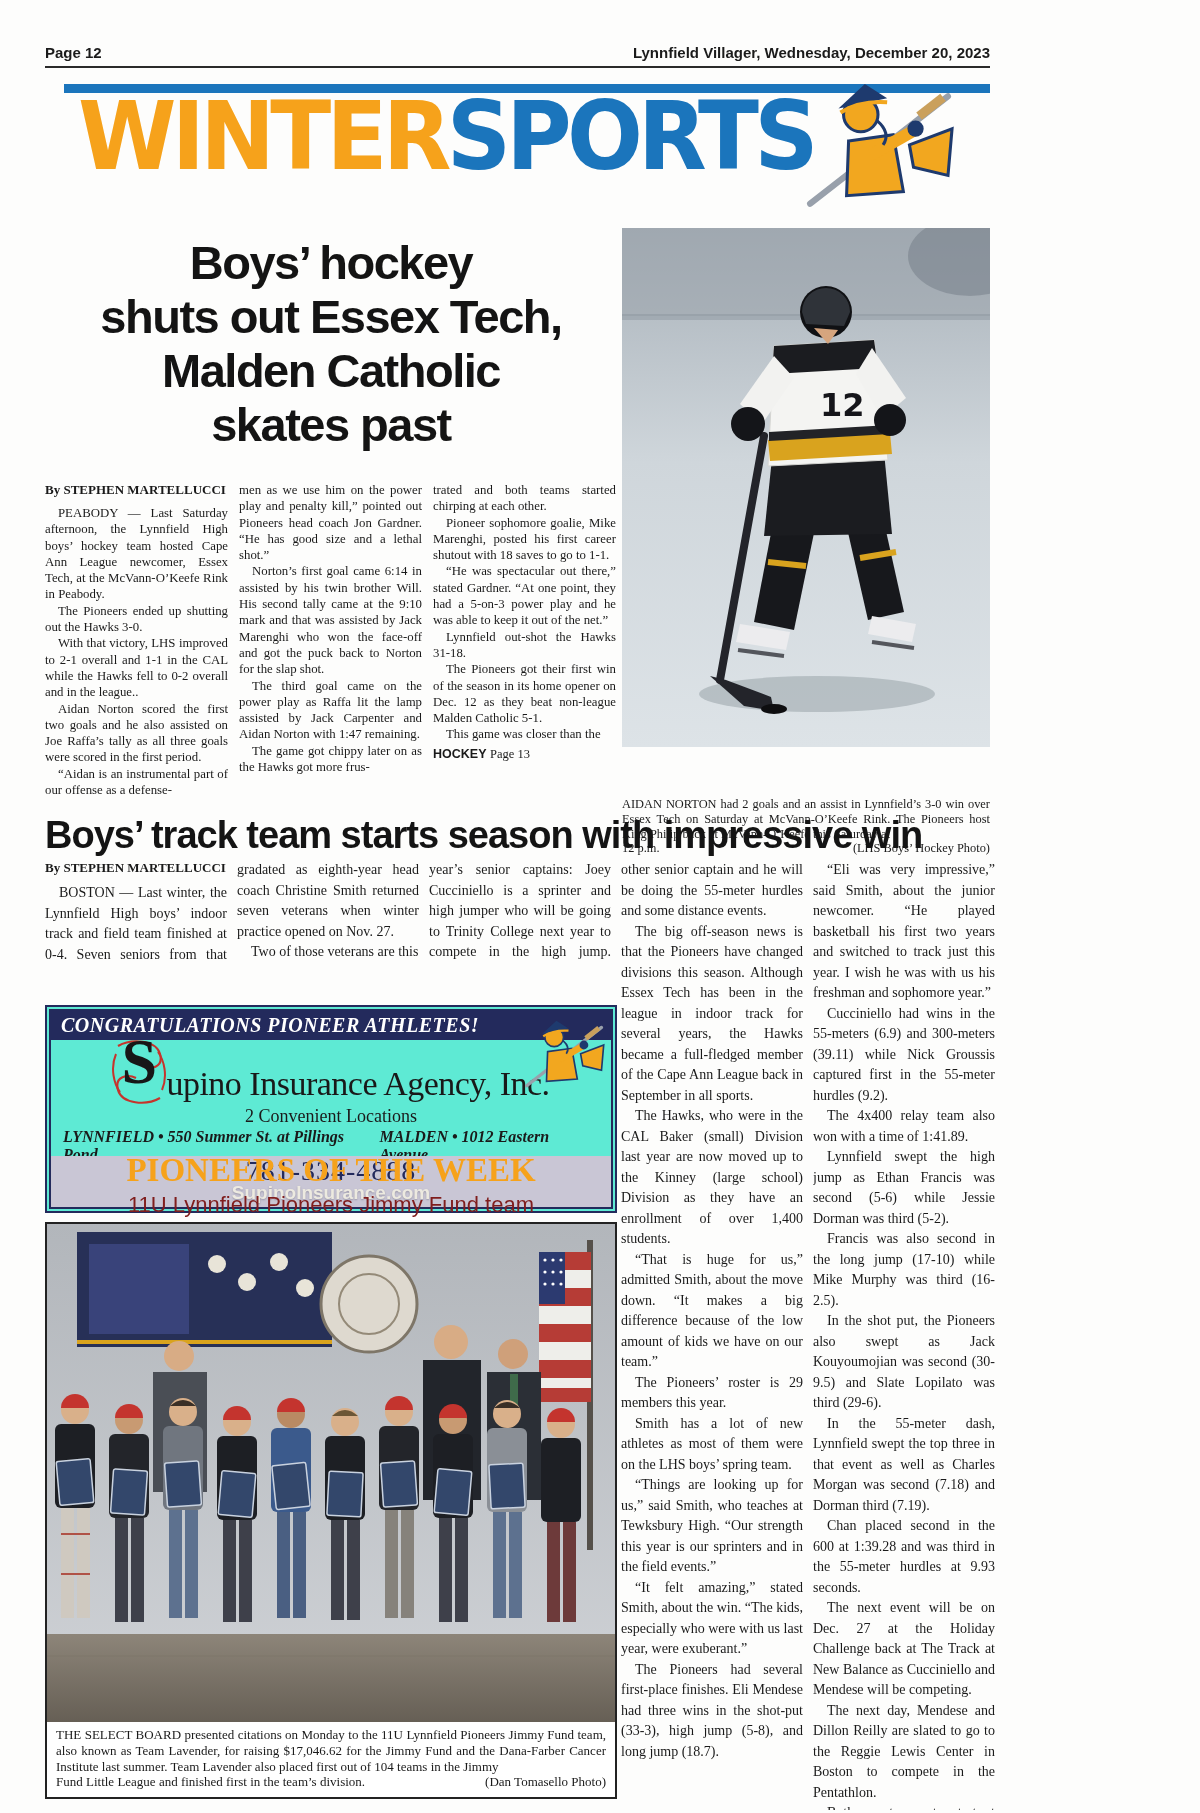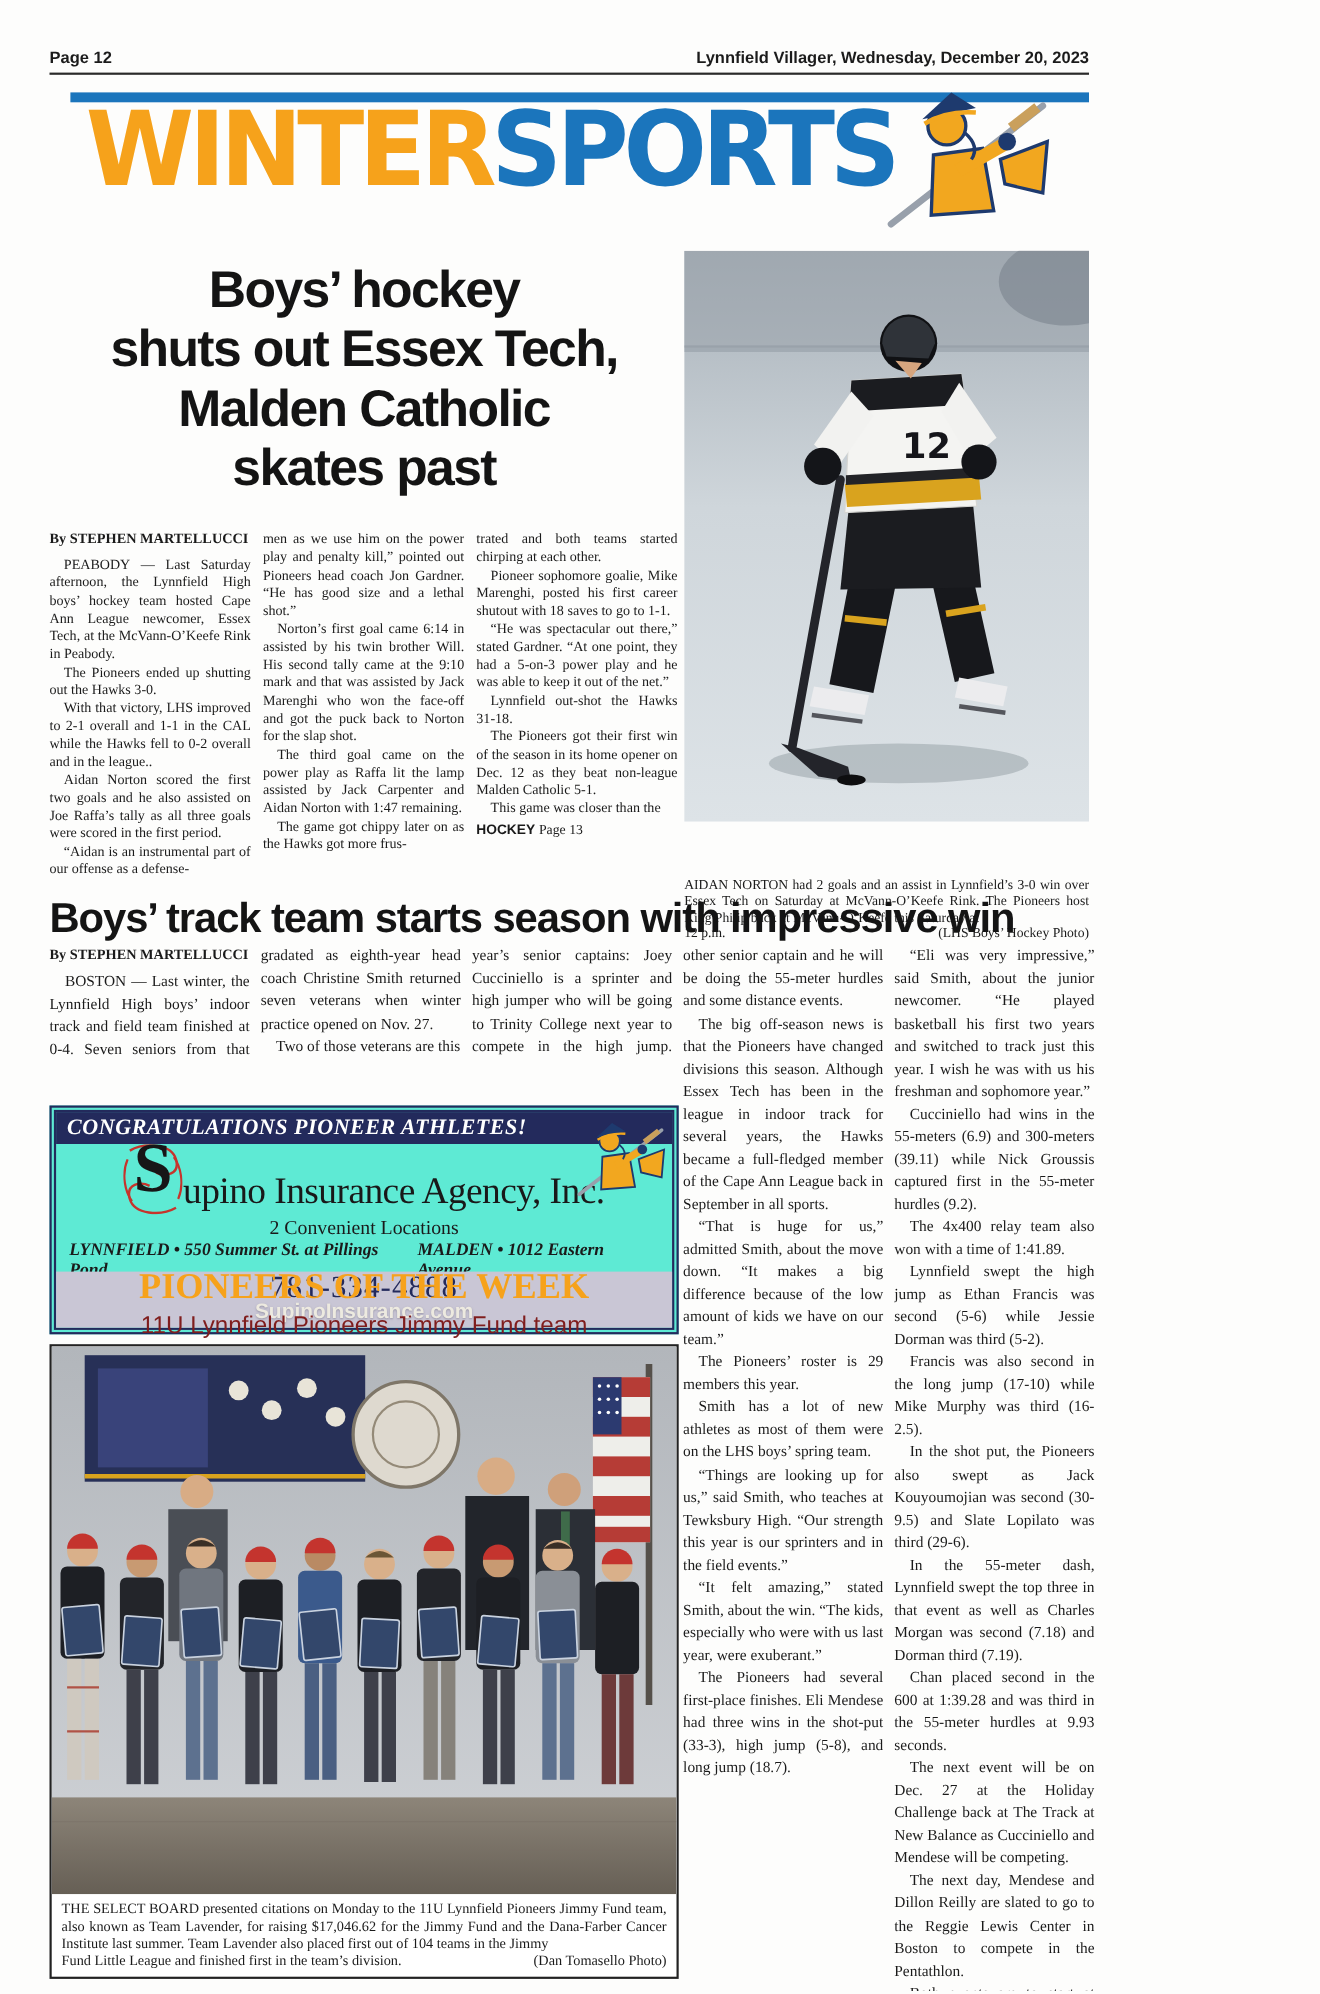--- a/index.html
+++ b/index.html
@@ -209,20 +209,21 @@
   </div>
   <div class="t-col t-short">
     <div>
         <p class="cont">year’s senior captains: Joey Cucciniello is a sprinter and high jumper who will be going to Trinity College next year to compete in the high jump. Davius Chan is the</p>
       </div>
   </div>
   <div class="t-col t-tall">
     <div>
         <p class="cont">other senior captain and he will be doing the 55-meter hurdles and some distance events.</p>
         <p>The big off-season news is that the Pioneers have changed divisions this season. Although Essex Tech has been in the league in indoor track for several years, the Hawks became a full-fledged member of the Cape Ann League back in September in all sports.</p>
+        <p>The Hawks, who were in the CAL Baker (small) Division last year are now moved up to the Kinney (large school) Division as they have an enrollment of over 1,400 students.</p>
         <p>“That is huge for us,” admitted Smith, about the move down. “It makes a big difference because of the low amount of kids we have on our team.”</p>
         <p>The Pioneers’ roster is 29 members this year.</p>
         <p>Smith has a lot of new athletes as most of them were on the LHS boys’ spring team.</p>
         <p>“Things are looking up for us,” said Smith, who teaches at Tewksbury High. “Our strength this year is our sprinters and in the field events.”</p>
         <p>“It felt amazing,” stated Smith, about the win. “The kids, especially who were with us last year, were exuberant.”</p>
         <p>The Pioneers had several first-place finishes. Eli Mendese had three wins in the shot-put (33-3), high jump (5-8), and long jump (18.7).</p>
       </div>
   </div>
   <div class="t-col t-tall">
     <div>

